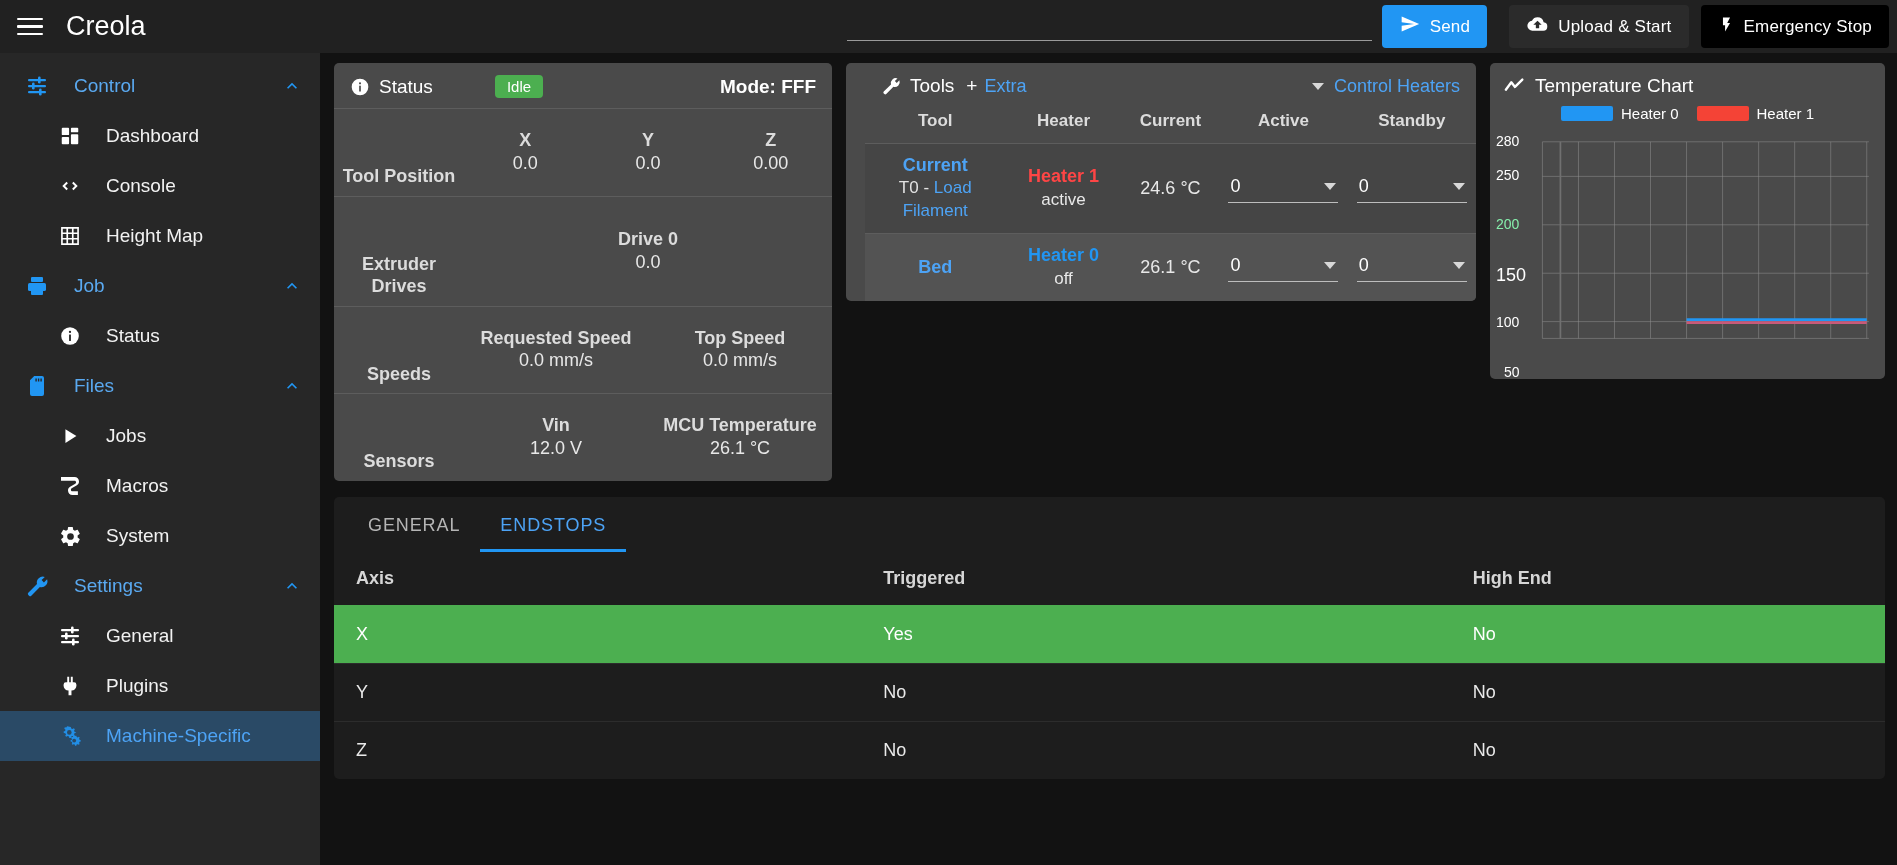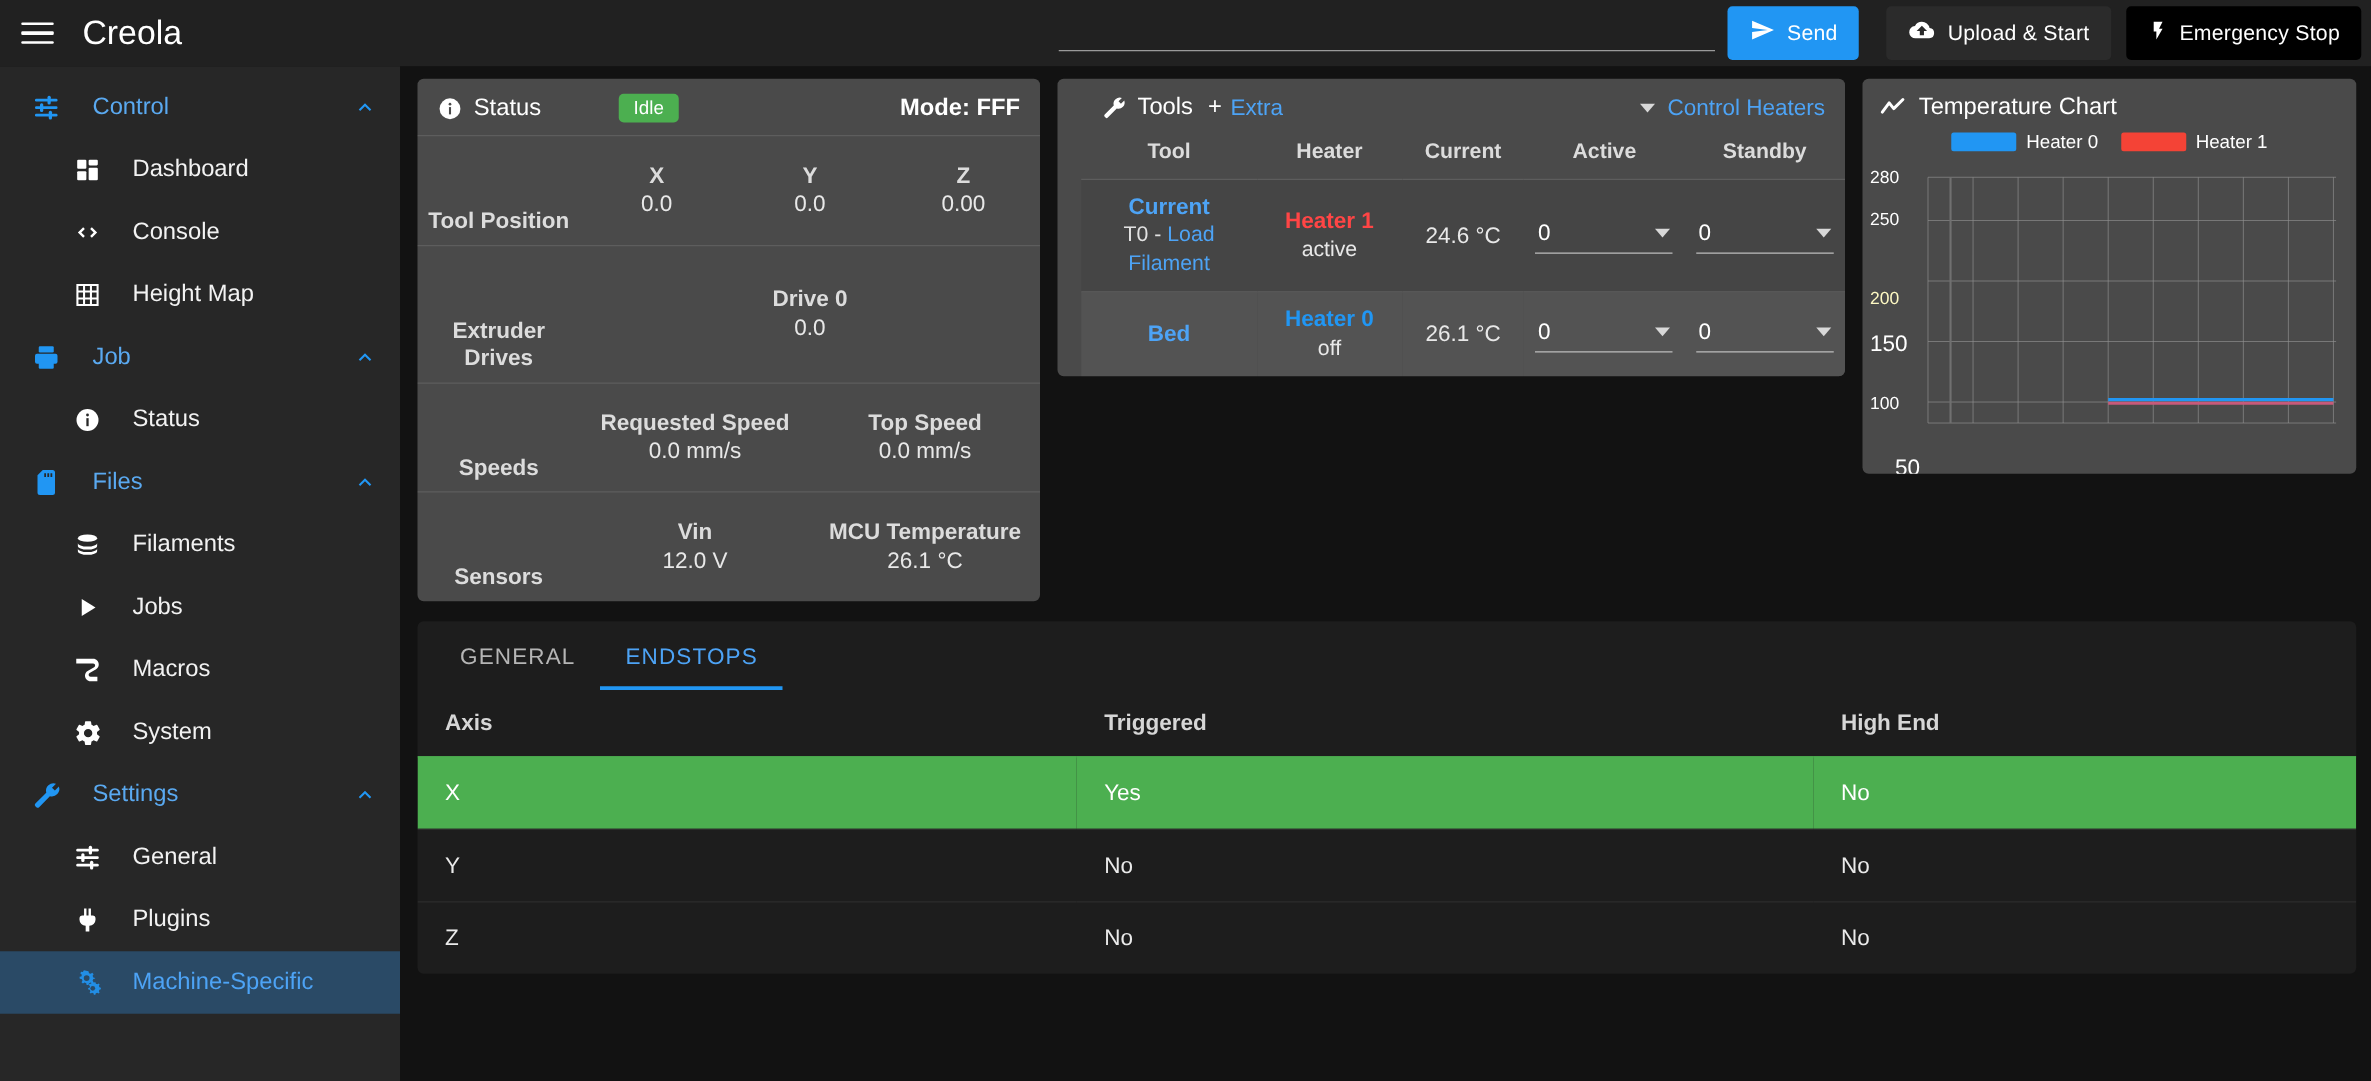--- a/index.html
+++ b/index.html
@@ -353,32 +353,20 @@
           <svg width="24" height="24" viewBox="0 0 24 24">
               <path fill="currentColor" d="M17 2H9.2L5 6.2V20a2 2 0 0 0 2 2h10a2 2 0 0 0 2-2V4a2 2 0 0 0-2-2zm-6.6 2.6h1.4v3h-1.4zm2.5 0h1.4v3h-1.4zm2.5 0h1.4v3h-1.4z"></path>
             </svg>
         </span>
         <span class="glabel">Files</span>
         <span class="chev">
           <svg width="20" height="20" viewBox="0 0 24 24">
               <path fill="currentColor" d="M7.4 15.4 12 10.8l4.6 4.6L18 14l-6-6-6 6z"></path>
             </svg>
         </span>
-      </div>
-      <div class="nav-item">
-        <span class="nicon">
-          <svg width="22" height="22" viewBox="0 0 24 24">
-              <g fill="currentColor">
-                <ellipse cx="12" cy="6" rx="8.4" ry="3.2"></ellipse>
-                <path d="M3.6 10.2c0 1.77 3.76 3.2 8.4 3.2s8.4-1.43 8.4-3.2v2.6c0 1.77-3.76 3.2-8.4 3.2s-8.4-1.43-8.4-3.2z"></path>
-                <path d="M3.6 15c0 1.77 3.76 3.2 8.4 3.2s8.4-1.43 8.4-3.2v2.4c0 1.77-3.76 3.2-8.4 3.2s-8.4-1.43-8.4-3.2z"></path>
-              </g>
-            </svg>
-        </span>
-        <span class="nlabel">Filaments</span>
       </div>
       <div class="nav-item">
         <span class="nicon">
           <svg width="22" height="22" viewBox="0 0 24 24">
               <path fill="currentColor" d="M7 4.5v15l12-7.5z"></path>
             </svg>
         </span>
         <span class="nlabel">Jobs</span>
       </div>
       <div class="nav-item">
@@ -649,24 +637,24 @@
               </g>
               <line x1="57" y1="16" x2="57" y2="215" stroke="#707070" stroke-width="1.6"></line>
 
               <polyline points="176,196 346,196" fill="none" stroke="#2196f3" stroke-width="2.6"></polyline>
               <polyline points="176,199 346,199" fill="none" stroke="#c75a7a" stroke-width="2.6"></polyline>
             </svg>
 
             <div style="position:absolute;left:0;top:0;width:100%;height:100%;pointer-events:none">
               <span style="position:absolute;left:6px;top:7px;font-size:14px;color:#fff">280</span>
               <span style="position:absolute;left:6px;top:41px;font-size:14px;color:#fff">250</span>
-              <span style="position:absolute;left:6px;top:104px;font-size:14px;color:#fef9c3">200</span>
+              <span style="position:absolute;left:6px;top:90px;font-size:14px;color:#86efac">200</span>
               <span style="position:absolute;left:6px;top:139px;font-size:18px;color:#fff">150</span>
               <span style="position:absolute;left:6px;top:188px;font-size:14px;color:#fff">100</span>
-              <span style="position:absolute;left:26px;top:238px;font-size:18px;color:#fff">50</span>
+              <span style="position:absolute;left:14px;top:238px;font-size:14px;color:#fff">50</span>
 
             </div>
           </div>
         </div>
       </div>
 
       <div class="bottom">
         <div class="tabs">
           <div class="tab">GENERAL</div>
           <div class="tab active">ENDSTOPS</div>

